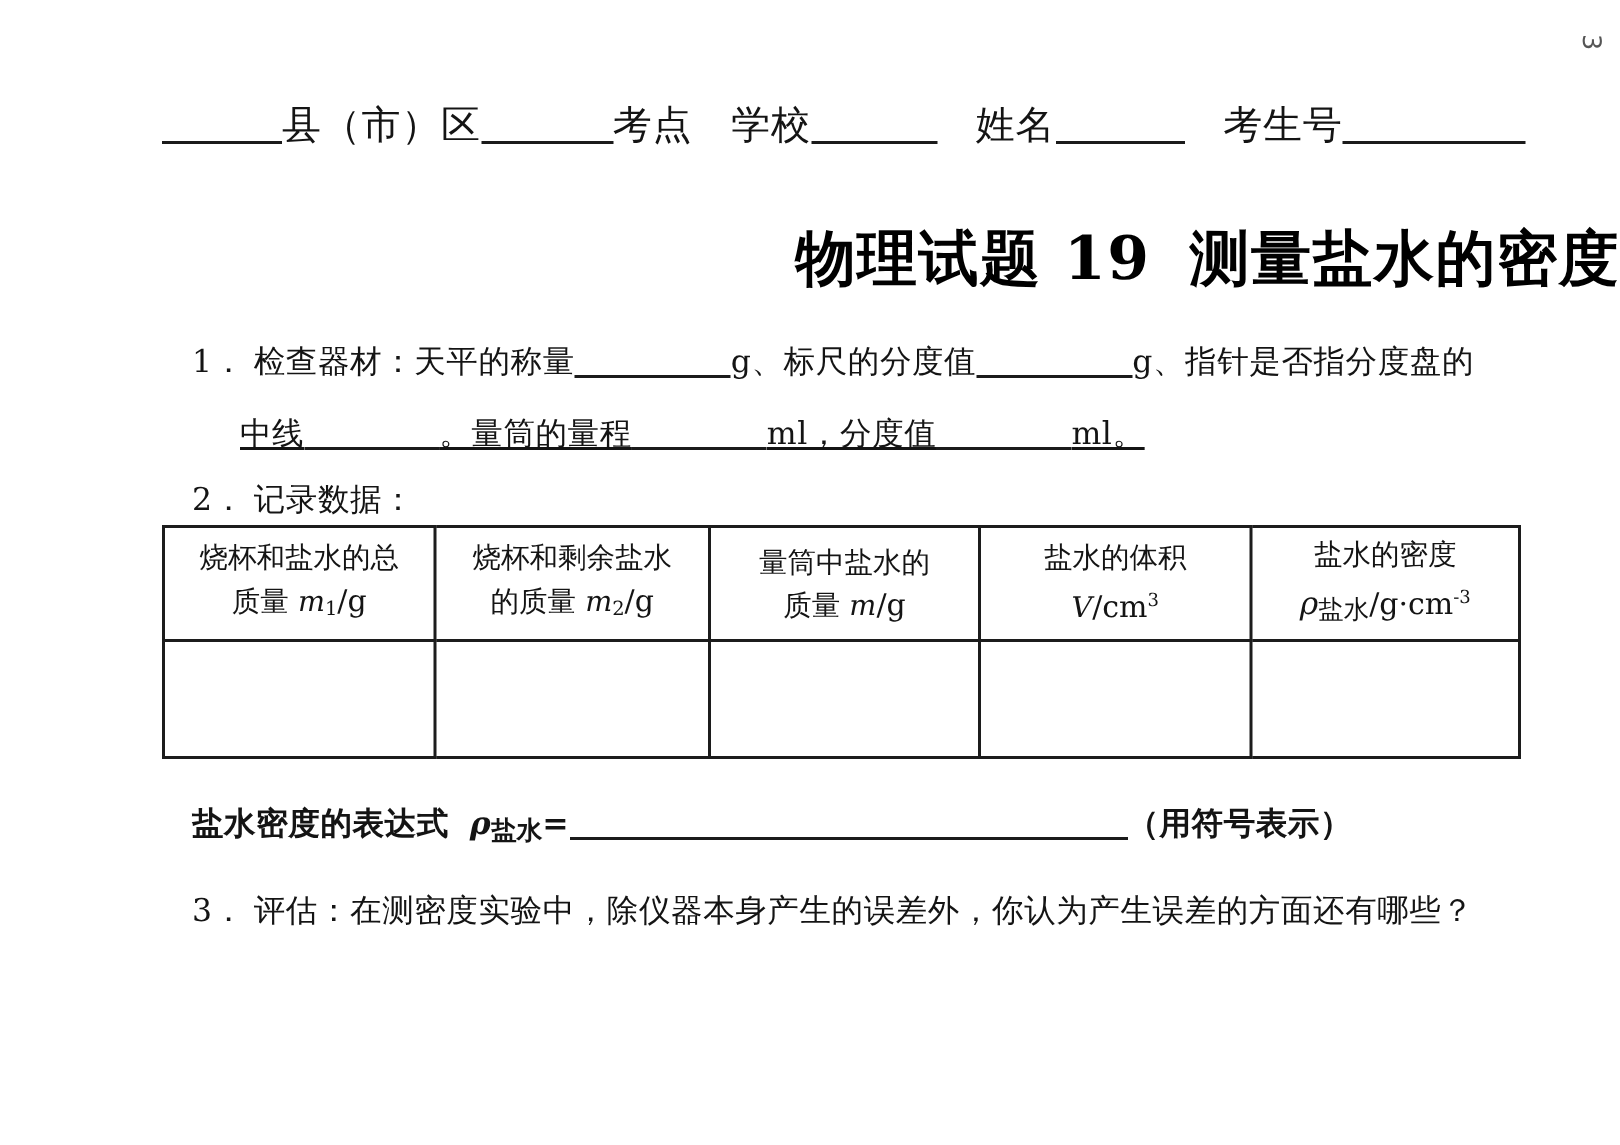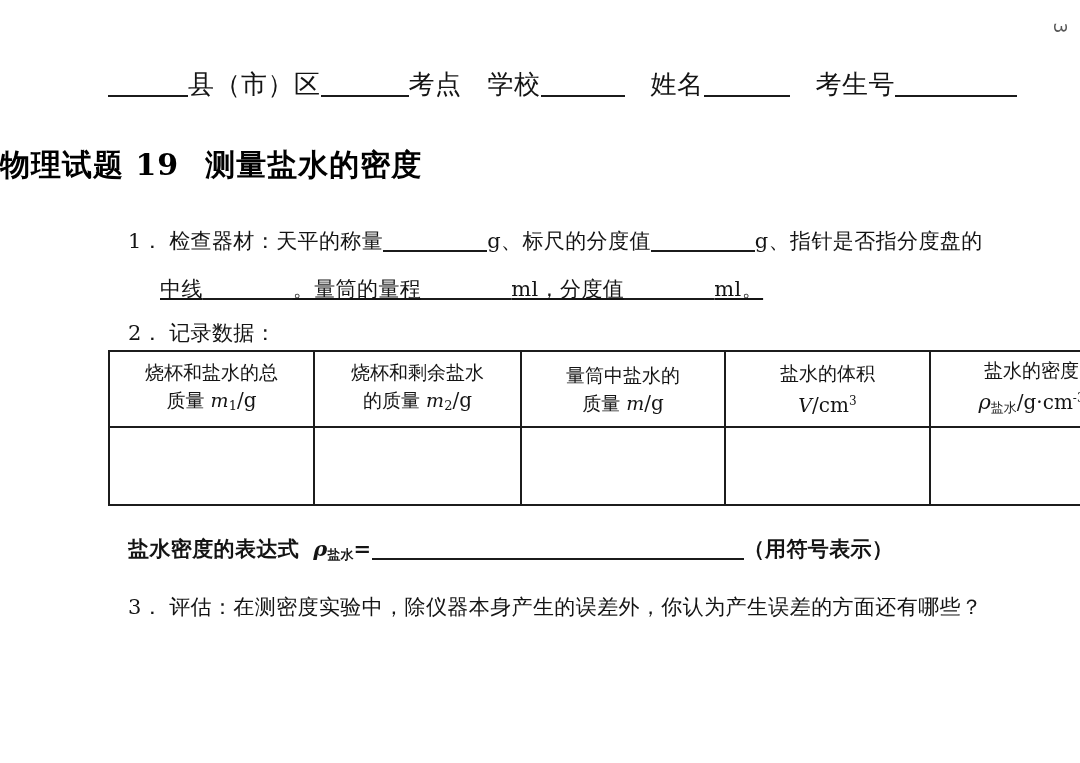--- a/index.html
+++ b/index.html
@@ -62,22 +62,22 @@
   .r-120 { width: 122px; }
   .gapsm { display: inline-block; width: 14px; }
   .gapmd { display: inline-block; width: 26px; }
 
   
   .doc-title {
     position: absolute;
     top: 145px;
     left: 0;
     width: 1080px;
-    text-align: left;
-    font-size: 30px;
+    text-align: right;
+    font-size: 40px;
     font-weight: bold;
     letter-spacing: 1px;
     color: #000;
   }
   .doc-title .title-gap { display: inline-block; width: 26px; }
 
   
   .q {
     position: absolute;
     font-size: 21px;
@@ -100,39 +100,39 @@
   .r-90  { display:inline-block; border-bottom: 2px solid #1b1b1b; height:1px; width: 90px;  vertical-align: -4px;}
   .r-370 { display:inline-block; border-bottom: 2px solid #1b1b1b; height:1px; width: 372px; vertical-align: -4px;}
   .r-580 { display:inline-block; border-bottom: 2px solid #1b1b1b; height:1px; width: 600px; vertical-align: -4px;}
 
   .unit {
     font-family: "DejaVu Serif", "Liberation Serif", serif;
     font-size: 20px;
   }
   .sym-italic { font-style: italic; font-family: "DejaVu Serif", "Liberation Serif", serif; }
   .rho { font-style: italic; font-family: "DejaVu Serif","Liberation Serif",serif; font-size: 21px; }
-  .sub-cn { font-size: 13px; vertical-align: -3px; letter-spacing: 0; }
+  .sub-cn { font-size: 17px; vertical-align: -3px; letter-spacing: 0; }
 
   
   .data-table {
     position: absolute;
     top: 350px;
     left: 108px;
     width: 854px;
     border-collapse: collapse;
     table-layout: fixed;
   }
   .data-table td {
     border: 2px solid #1c1c1c;
     text-align: center;
     vertical-align: middle;
     font-size: 19px;
     line-height: 28px;
     color: #141414;
-    padding: 0 16px;
+    padding: 0 4px;
   }
   .data-table .hdr { height: 74px; }
   .data-table .blank-row td { height: 76px; }
   .col1 { width: 171px; }
   .col2 { width: 173px; }
   .col3 { width: 170px; }
   .col4 { width: 171px; margin-top: 48px; }
   .col5 { width: 169px; }
 
   .hdr .l1 { display: block; }

